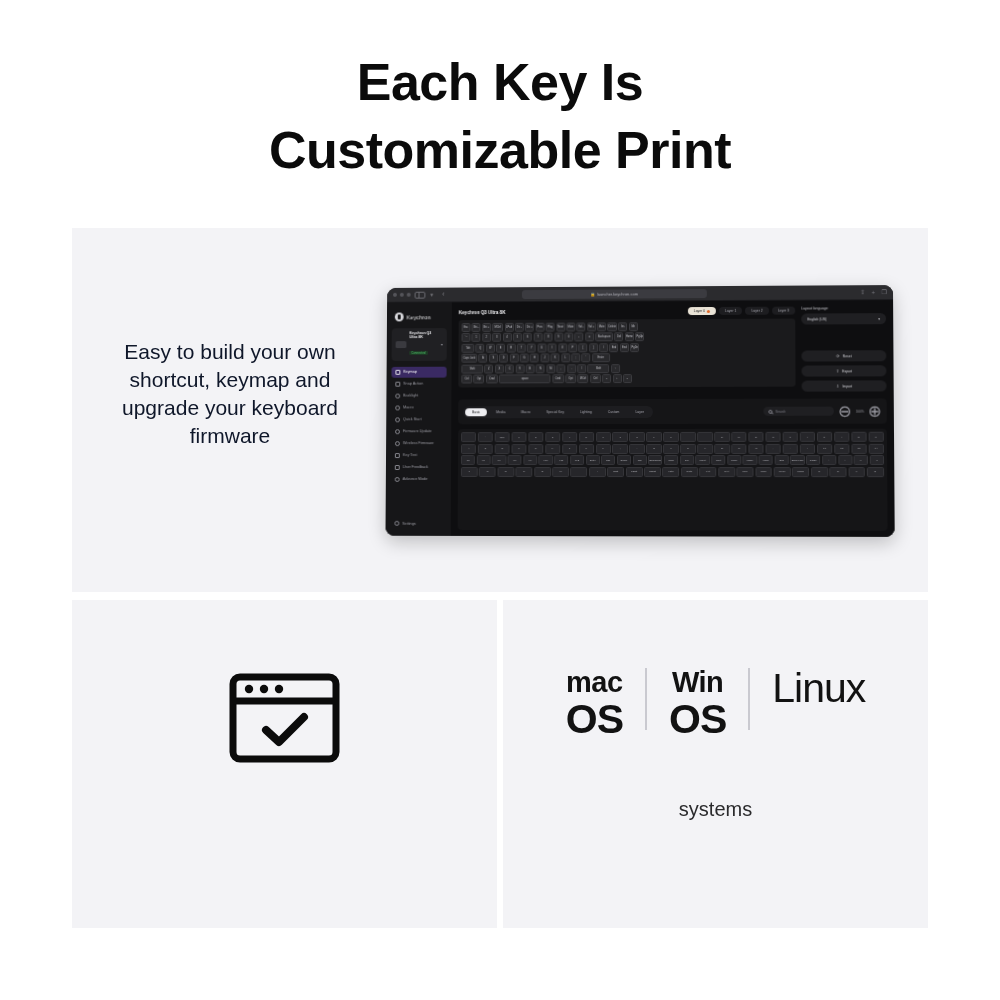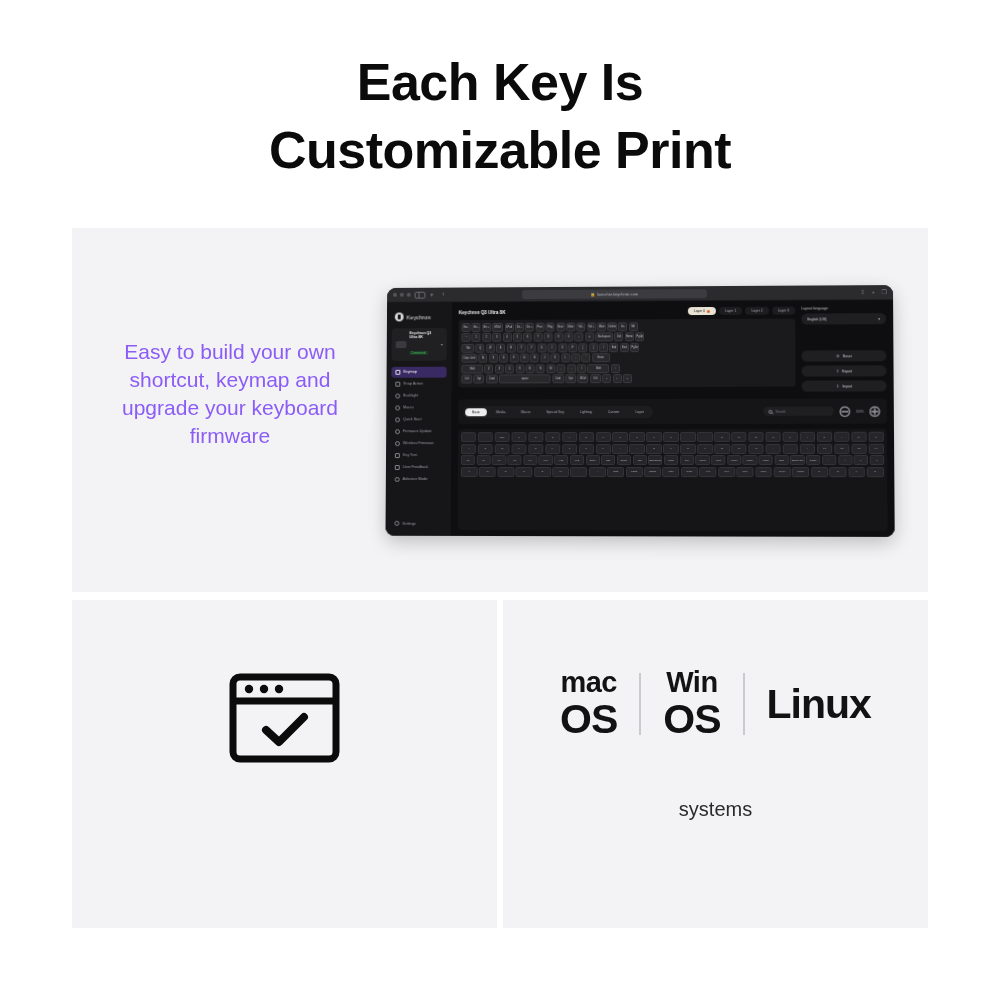--- a/index.html
+++ b/index.html
@@ -22,21 +22,21 @@
 
   
   .card { position: absolute; background: #f3f3f6; }
   #card-top    { left: 72px;  top: 228px; width: 856px; height: 364px; }
   #card-left   { left: 72px;  top: 600px; width: 425px; height: 328px; }
   #card-right  { left: 503px; top: 600px; width: 425px; height: 328px; }
 
   
   .promo-text {
     position: absolute; left: 90px; top: 338px; width: 280px;
-    text-align: center; color: #8b5cf6;
+    text-align: center; color: #0f172a;
     font-size: 21px; line-height: 28px;
   }
 
   
   .mock {
     position: absolute; left: 384px; top: 286px;
     width: 508px; height: 250px;
     border-radius: 9px; overflow: hidden;
     background: #0c0c0e;
     box-shadow: 0 6px 18px rgba(0,0,0,.22);
@@ -168,26 +168,26 @@
   .browser-icon { position: absolute; left: 228px; top: 672px; }
   .cap {
     position: absolute; text-align: center; color: #2a2a2c;
     font-size: 20px; line-height: 29px;
   }
   #cap-left { left: 72px; top: 795px; width: 425px; }
   #cap-right { left: 503px; top: 795px; width: 425px; }
 
   .oslogos {
     position: absolute; left: 503px; top: 668px; width: 425px;
-    display: flex; align-items: center; justify-content: center; gap: 22px;
+    display: flex; justify-content: center; gap: 22px;
   }
   .oscol { display: flex; flex-direction: column; align-items: center; line-height: 1; }
   .os-sm { font-size: 29px; font-weight: 700; color: #121212; letter-spacing: -0.5px; }
   .os-lg { font-size: 41px; font-weight: 700; color: #121212; letter-spacing: -1px; margin-top: 2px;}
-  .os-one { font-size: 41px; font-weight: 700; color: #121212; letter-spacing: -1px; }
+  .os-one { font-size: 41px; font-weight: 400; color: #121212; letter-spacing: -1px; }
   .osdiv { width: 2px; height: 62px; background: #c9c9d0; }
 </style>
 </head>
 <body>
 
 <div class="page">
 
   <div class="headline">
     <span>Each Key Is</span>
     <span>Customizable Print</span>

